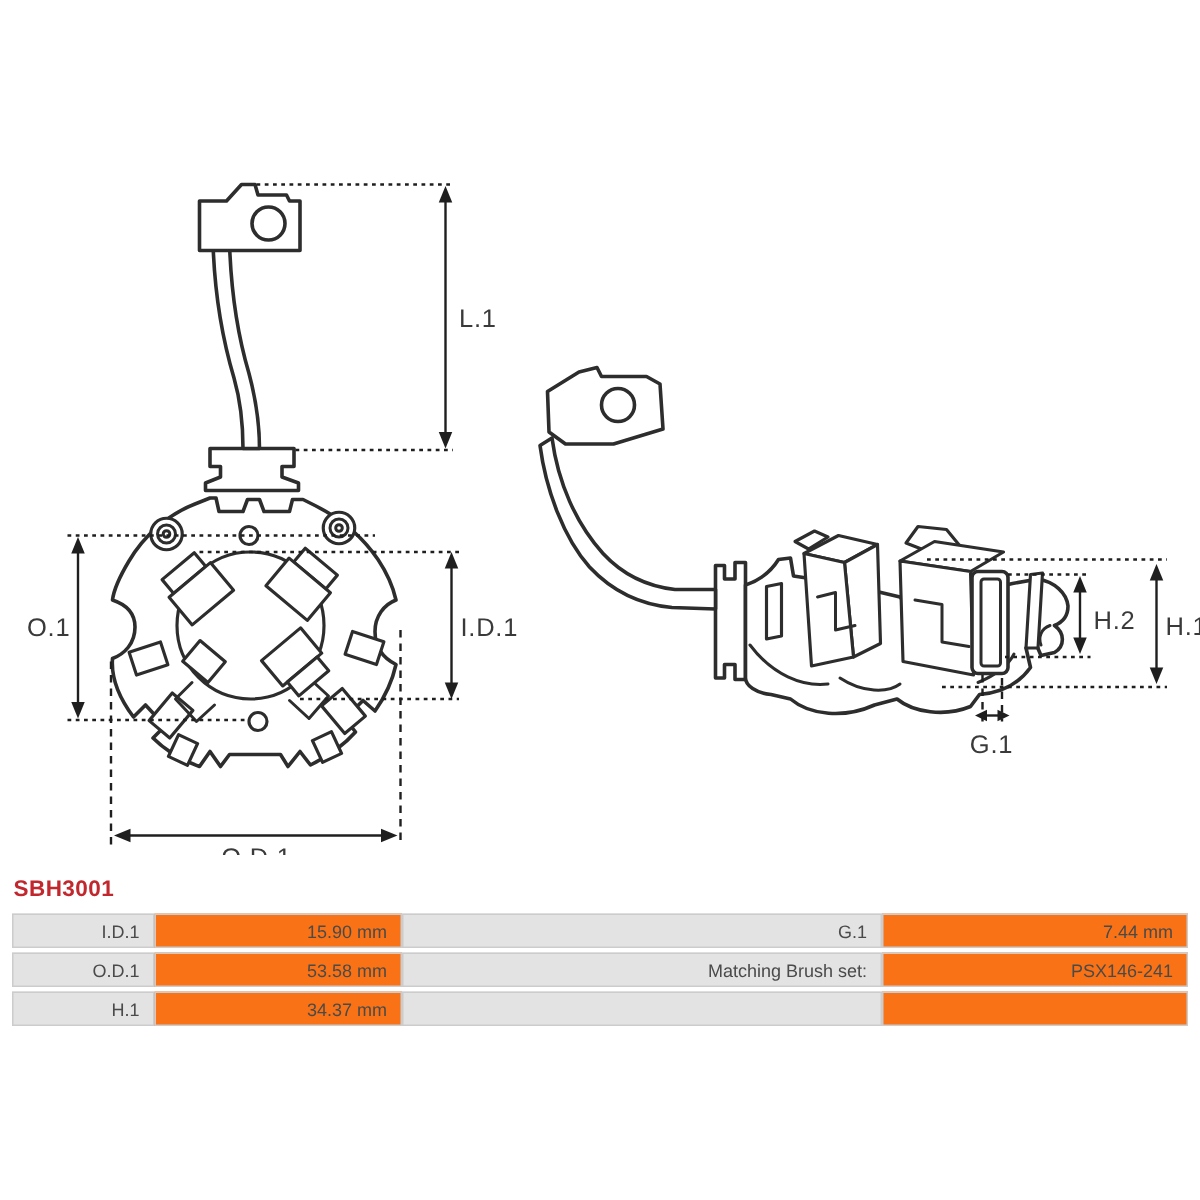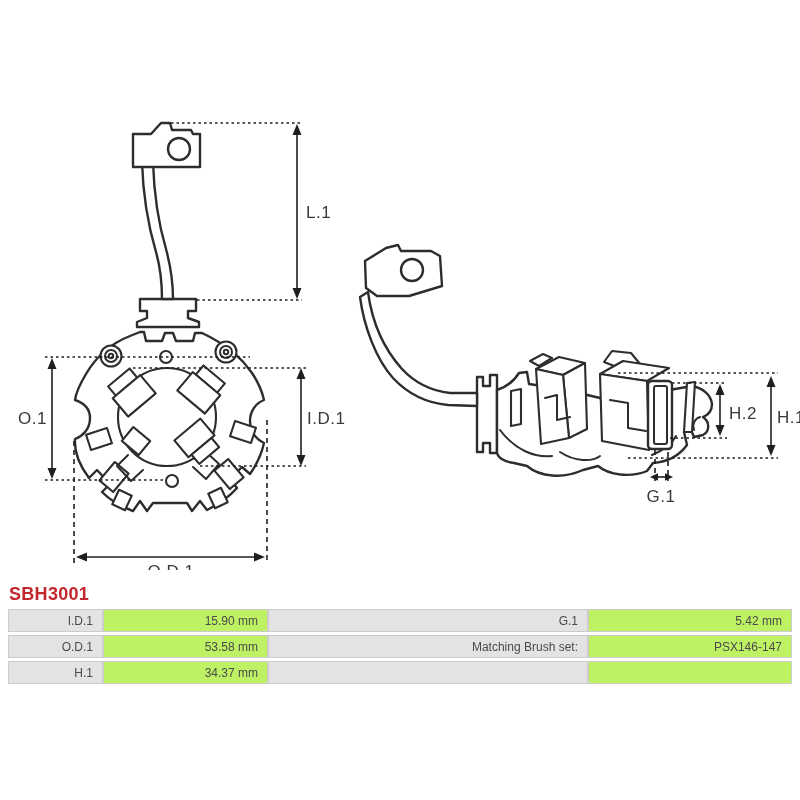--- a/index.html
+++ b/index.html
@@ -7,34 +7,34 @@
     position:relative;width:800px;height:708px;background:#ffffff;
     font-family:"Liberation Sans", sans-serif;overflow:hidden;
   }
   .canvas svg{position:absolute;left:0;top:0;}
   svg text{
     font-family:"Liberation Sans", sans-serif;
     font-size:17px;fill:#3a3a3a;letter-spacing:0.5px;
   }
   .part-title{
     position:absolute;left:9px;top:584px;
-    font-size:18px;font-weight:bold;color:#c1272d;letter-spacing:0.3px;
+    font-size:15px;font-weight:bold;color:#c1272d;letter-spacing:0.3px;
   }
   table.spec{
     position:absolute;left:8px;top:606px;width:784px;
     border-collapse:separate;border-spacing:0 3px;table-layout:fixed;
     font-size:12px;color:#4a4a4a;
   }
   table.spec td{
     border:1px solid #cccccc;height:19px;
     padding:1px 9px 1px 2px;text-align:right;
     white-space:nowrap;overflow:hidden;
   }
   td.lab{background:#e3e3e3;}
-  td.val{background:#bef264;}
+  td.val{background:#f97316;}
   
   .pt{fill:#ffffff;stroke:#2d2d2d;stroke-width:2.4;stroke-linejoin:round;}
   .pt2{fill:#ffffff;stroke:#2d2d2d;stroke-width:2.1;stroke-linejoin:round;}
   .ln{fill:none;stroke:#2d2d2d;stroke-width:2;stroke-linejoin:round;stroke-linecap:round;}
   .dim{stroke:#1f1f1f;stroke-width:1.6;fill:none;}
   .dot{stroke:#1f1f1f;stroke-width:1.7;fill:none;stroke-dasharray:2.5 3;}
   .dash{stroke:#1f1f1f;stroke-width:1.6;fill:none;stroke-dasharray:5 4;}
   .ah{fill:#1f1f1f;stroke:none;}
 </style>
 </head>
@@ -245,27 +245,27 @@
       <col style="width:95px">
         <col style="width:165px">
         <col style="width:320px">
         <col style="width:204px">
     </colgroup>
     <tbody>
       <tr>
         <td class="lab">I.D.1</td>
         <td class="val">15.90 mm</td>
         <td class="lab">G.1</td>
-        <td class="val">5.42 mm</td>
+        <td class="val">7.44 mm</td>
       </tr>
       <tr>
         <td class="lab">O.D.1</td>
         <td class="val">53.58 mm</td>
         <td class="lab">Matching Brush set:</td>
-        <td class="val">PSX146-147</td>
+        <td class="val">PSX146-241</td>
       </tr>
       <tr>
         <td class="lab">H.1</td>
         <td class="val">34.37 mm</td>
         <td class="lab"></td>
         <td class="val"></td>
       </tr>
     </tbody>
   </table>
 </div>

